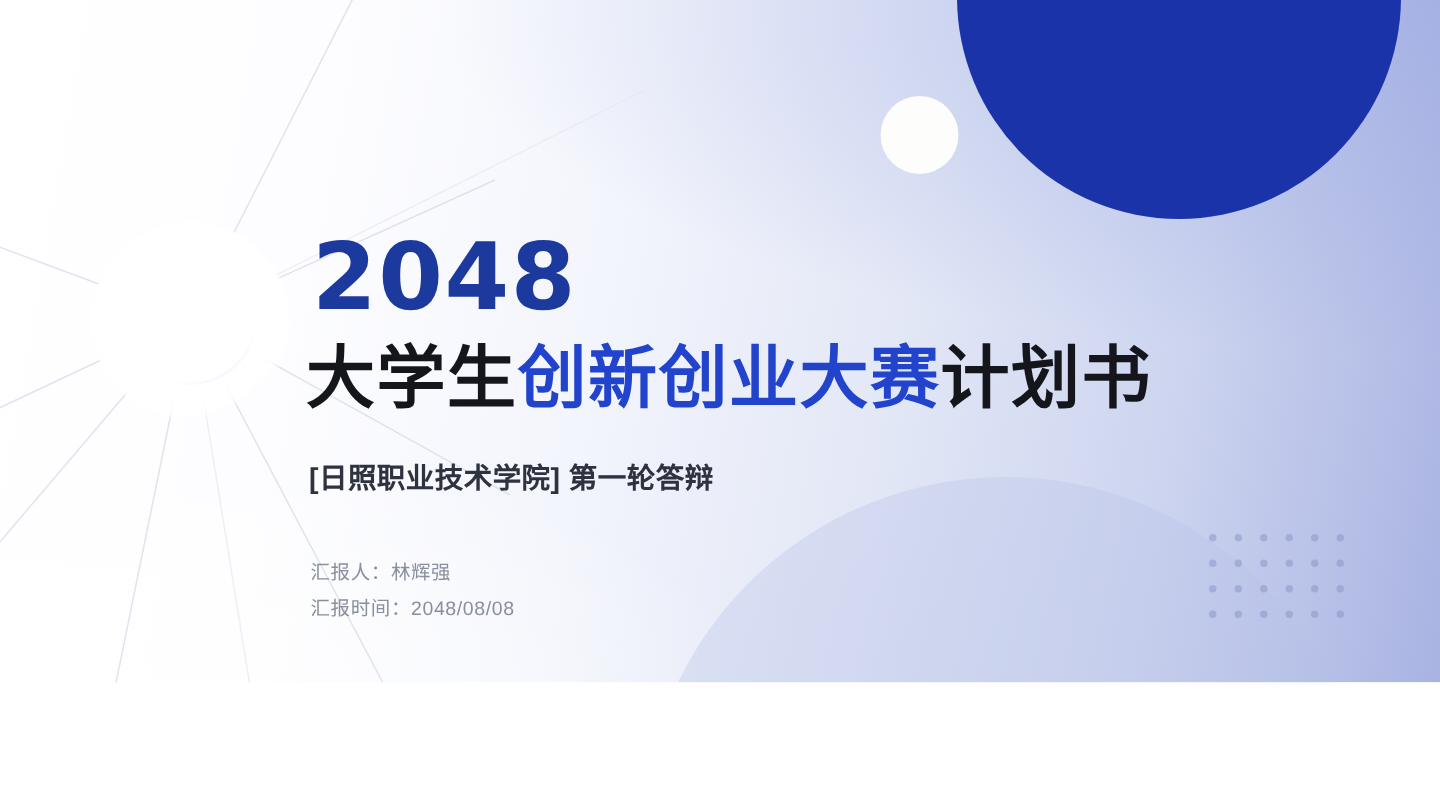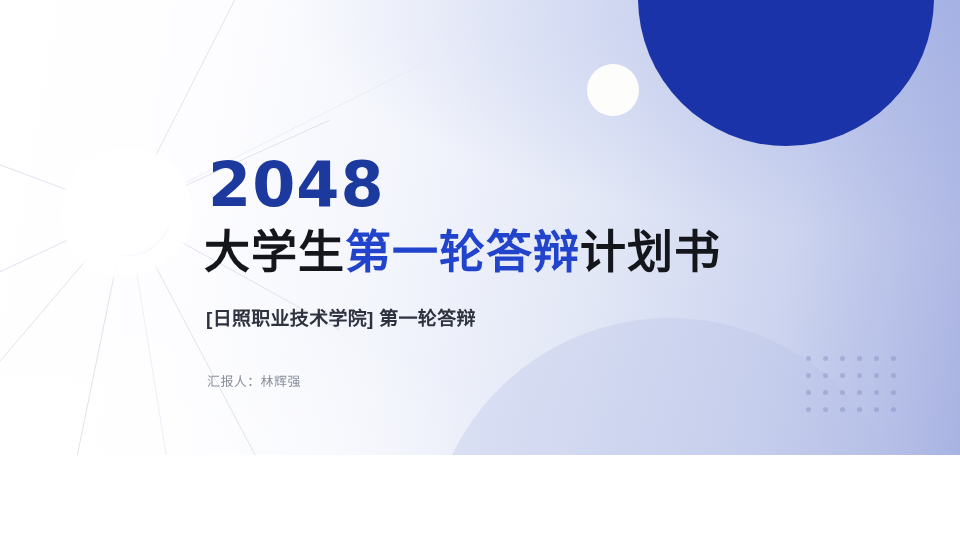--- a/index.html
+++ b/index.html
@@ -272,22 +272,23 @@
       <text font-size="5.4" fill="#1430d8" font-family="'DejaVu Sans','Liberation Sans',sans-serif" font-weight="bold" letter-spacing="0.9">
         <textPath href="#arcBot" startOffset="50%" text-anchor="middle">RIZHAO POLYTECHNIC</textPath>
       </text>
       <circle cx="21.5" cy="64" r="1.1" fill="#1430d8"></circle>
       <circle cx="82.5" cy="64" r="1.1" fill="#1430d8"></circle>
     </svg>
   </div>
 
   <div class="year">2048</div>
 
-  <div class="headline"><span>大学生</span><span class="hl">第一轮答辩</span><span>计划书</span></div>
+  <div class="headline"><span>大学生</span><span class="hl">创新创业大赛</span><span>计划书</span></div>
 
   <div class="subtitle">[日照职业技术学院] 第一轮答辩</div>
 
   <div class="meta">
     <div>汇报人：林辉强</div>
+    <div>汇报时间：2048/08/08</div>
   </div>
 
 
 </div>
 
 </body></html>

